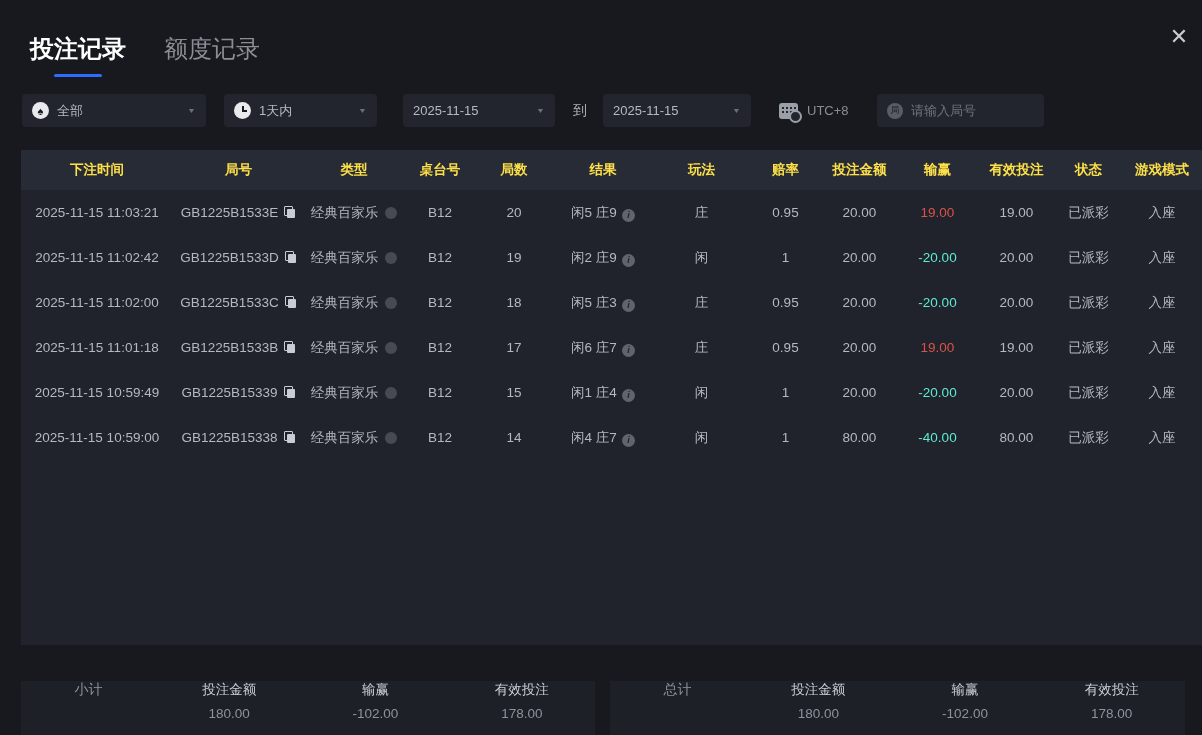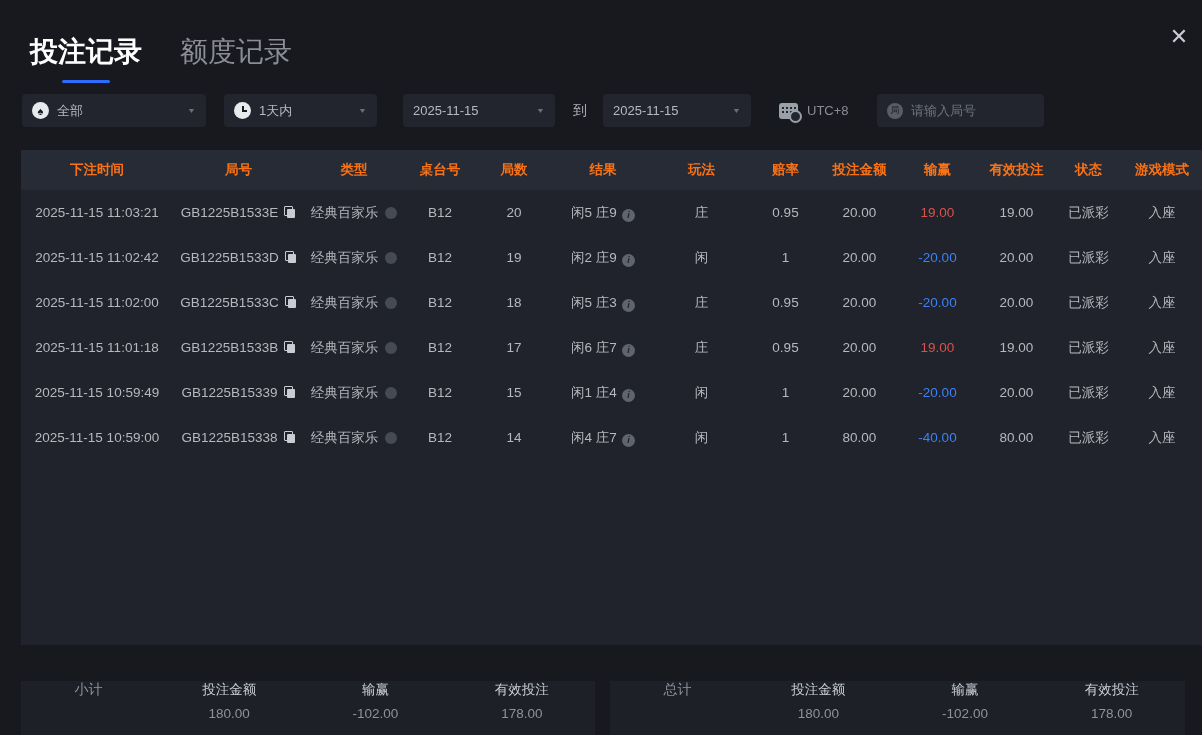--- a/index.html
+++ b/index.html
@@ -2,21 +2,21 @@
 <html><head>
 <meta charset="utf-8">
 <style>
   * { margin:0; padding:0; box-sizing:border-box; }
   html,body { width:1202px; height:735px; overflow:hidden; }
   body { font-family:"Liberation Sans","DejaVu Sans",sans-serif; background:#17191e; }
   .screen { position:relative; width:1202px; height:735px; background:#17191e; }
 
   
   .tabs { position:absolute; top:33px; left:30px; display:flex; gap:38px; }
-  .tab { font-size:28px; color:#8b8e95; cursor:pointer; position:relative; padding-bottom:12px; }
+  .tab { font-size:24px; color:#8b8e95; cursor:pointer; position:relative; padding-bottom:12px; }
   .tab.active { color:#ffffff; font-weight:bold; }
   .tab.active::after { content:""; position:absolute; left:50%; transform:translateX(-50%);
     bottom:0; width:48px; height:3px; background:#2e6bff; border-radius:2px; }
 
   .close-btn { position:absolute; top:22px; right:8px; width:30px; height:30px;
     color:#c9ccd2; font-size:22px; line-height:30px; text-align:center; cursor:pointer; }
 
   
   .filters { position:absolute; top:94px; left:22px; width:1160px; height:33px;
     display:flex; align-items:center; }
@@ -53,38 +53,38 @@
     border-radius:50%; background:#23262d; border:2px solid #9aa0a8; }
   .search-ic { width:16px; height:16px; border-radius:50%; background:#585c64; color:#1b1d22;
     font-size:9px; display:inline-flex; align-items:center; justify-content:center;
     margin-right:8px; flex:none; }
 
   
   .table-wrap { position:absolute; top:150px; left:21px; width:1181px; height:495px;
     background:#20232b; }
   table { width:100%; border-collapse:collapse; table-layout:fixed; }
   thead tr { height:40px; background:#272b36; }
-  th { color:#f97316; font-size:13.5px; font-weight:bold; text-align:center; }
+  th { color:#fde047; font-size:13.5px; font-weight:bold; text-align:center; }
   tbody tr { height:45px; }
   td { color:#b5b8bf; font-size:13.5px; text-align:center; white-space:nowrap; overflow:hidden; }
   th:nth-child(1), td:nth-child(1){ width:152px; }
   th:nth-child(2), td:nth-child(2){ width:131px; }
   th:nth-child(3), td:nth-child(3){ width:100px; }
   th:nth-child(4), td:nth-child(4){ width:72px;text-align:center; }
   th:nth-child(5), td:nth-child(5){ width:76px; }
   th:nth-child(6), td:nth-child(6){ width:102px; }
   th:nth-child(7), td:nth-child(7){ width:95px; }
   th:nth-child(8), td:nth-child(8){ width:73px; }
   th:nth-child(9), td:nth-child(9){ width:75px; }
   th:nth-child(10),td:nth-child(10){ width:81px; }
   th:nth-child(11),td:nth-child(11){ width:77px; }
   th:nth-child(12),td:nth-child(12){ width:67px; }
   th:nth-child(13),td:nth-child(13){ width:80px; }
   .val-red { color:#d9534a; }
-  .val-green { color:#3b82f6; }
+  .val-green { color:#5eead4; }
 
   .copy-ic { display:inline-block; width:12px; height:13px; position:relative;
     margin-left:6px; vertical-align:-2px; cursor:pointer; }
   .copy-ic::before { content:""; position:absolute; left:0; top:0; width:7px; height:8px;
     border:1px solid #c9ccd2; border-radius:1px; }
   .copy-ic::after { content:""; position:absolute; left:3px; top:3px; width:8px; height:9px;
     background:#c9ccd2; border-radius:1px; }
   .dot-ic { display:inline-block; width:12px; height:12px; border-radius:50%;
     background:#464a54; margin-left:7px; vertical-align:-2px; }
   .info-ic { display:inline-block; width:13px; height:13px; border-radius:50%;

